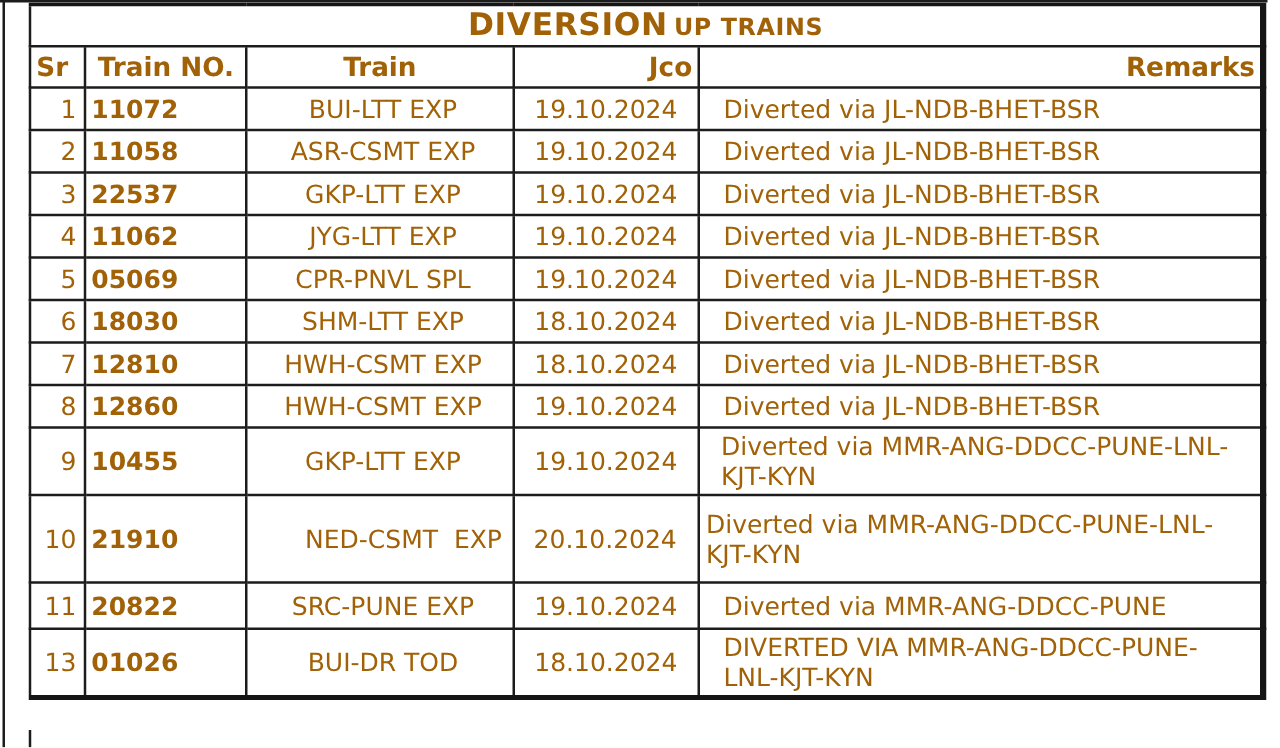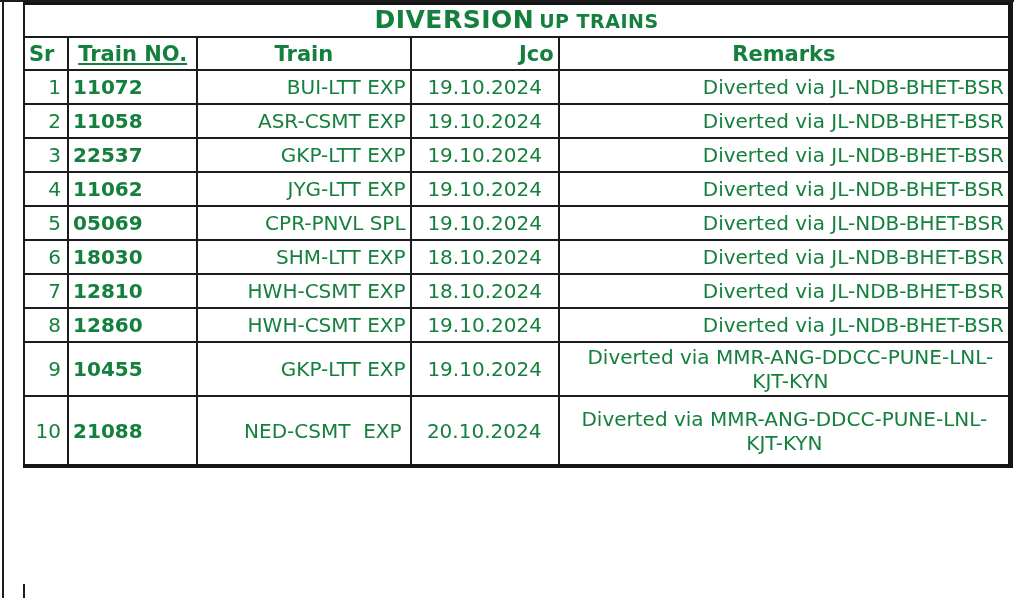--- a/index.html
+++ b/index.html
@@ -2,21 +2,21 @@
 <html><head>
 <meta charset="utf-8">
 <style>
   html, body { margin: 0; padding: 0; background: #ffffff; }
   .page {
     position: relative;
     width: 1024px;
     height: 598px;
     background: #ffffff;
     font-family: "DejaVu Sans", sans-serif;
-    color: #15803d;
+    color: #a16207;
     overflow: hidden;
   }
   
   .frame-top  { position: absolute; left: 0; top: 0; width: 1014px; height: 2px; background: #1c1c1c; }
   .frame-left { position: absolute; left: 2px; top: 0; width: 2px; height: 598px; background: #1c1c1c; }
   .stub-left  { position: absolute; left: 23px; top: 584px; width: 2px; height: 14px; background: #1c1c1c; }
 
   table.dtable {
     position: absolute;
     left: 23px;
@@ -33,41 +33,41 @@
   .dtable th, .dtable td { border: 2px solid #1c1c1c; overflow: hidden; }
 
   tr.title-row { height: 30px; }
   th.title-cell { text-align: center; vertical-align: middle; padding: 0 0 2px 0; }
   .title-primary   { font-size: 25px; font-weight: bold; letter-spacing: 0.5px; }
   .title-secondary { font-size: 19px; font-weight: bold; letter-spacing: 0.5px; margin-left: 5px; }
 
   tr.head-row { height: 33px; }
   .head-row th { font-size: 21px; font-weight: bold; padding: 2px 4px; vertical-align: middle; }
   th.h-sr      { text-align: right;  padding-right: 18px; }
-  th.h-no      { text-align: center; text-decoration: underline; }
+  th.h-no      { text-align: center; }
   th.h-train   { }
   th.h-jco     { text-align: right;   padding-left: 9px; }
-  th.h-remarks { text-align: center; }
+  th.h-remarks { text-align: right; }
 
   tbody tr { height: 34px; }
   tbody tr:nth-child(9)  { height: 52px; }
   tbody tr:nth-child(10) { height: 70px; }
   tbody tr:nth-child(11) { height: 37px; }
   tbody tr:nth-child(12) { height: 48px; }
   tbody tr:nth-child(13) { height: 53px; }
 
   tbody td { font-size: 20px; line-height: 24px; vertical-align: middle; padding: 2px 4px; }
   td.c-sr     { text-align: right;  padding-right: 6px; }
   td.c-no     { font-weight: bold; }
-  td.c-train  { text-align: right;   padding-left: 9px; white-space: pre; }
+  td.c-train  { text-align: center;   padding-left: 9px; white-space: pre; }
   td.c-train.align-right { text-align: right; padding-right: 8px; }
   td.c-jco    { text-align: center; }
   td.c-jco.align-left { text-align: center; padding-left: 3px; }
-  td.c-remarks { text-align: right; padding-left: 19px; padding-right: 4px; }
-  td.c-remarks.align-left { text-align: center; padding-left: 5px; }
+  td.c-remarks { text-align: left; padding-left: 19px; padding-right: 4px; }
+  td.c-remarks.align-left { text-align: left; padding-left: 5px; }
   td.c-remarks.indent { padding-left: 17px; }
   .rline { line-height: 24px; }
 </style>
 </head>
 <body>
 
 <div class="page">
   <div class="frame-top"></div>
   <div class="frame-left"></div>
   <div class="stub-left"></div>
@@ -172,23 +172,42 @@
           <td class="c-no">10455</td>
           <td class="c-train">GKP-LTT EXP</td>
           <td class="c-jco">19.10.2024</td>
           <td class="c-remarks align-left indent">
             <div class="rline">Diverted via MMR-ANG-DDCC-PUNE-LNL-</div>
             <div class="rline">KJT-KYN</div>
           </td>
         </tr>
         <tr>
           <td class="c-sr">10</td>
-          <td class="c-no">21088</td>
+          <td class="c-no">21910</td>
           <td class="c-train align-right">NED-CSMT  EXP</td>
           <td class="c-jco align-left">20.10.2024</td>
           <td class="c-remarks align-left">
             <div class="rline">Diverted via MMR-ANG-DDCC-PUNE-LNL-</div>
             <div class="rline">KJT-KYN</div>
           </td>
         </tr>
+        <tr>
+          <td class="c-sr">11</td>
+          <td class="c-no">20822</td>
+          <td class="c-train">SRC-PUNE EXP</td>
+          <td class="c-jco">19.10.2024</td>
+          <td class="c-remarks">
+            <div class="rline">Diverted via MMR-ANG-DDCC-PUNE</div>
+          </td>
+        </tr>
+        <tr>
+          <td class="c-sr">13</td>
+          <td class="c-no">01026</td>
+          <td class="c-train">BUI-DR TOD</td>
+          <td class="c-jco">18.10.2024</td>
+          <td class="c-remarks">
+            <div class="rline">DIVERTED VIA MMR-ANG-DDCC-PUNE-</div>
+            <div class="rline">LNL-KJT-KYN</div>
+          </td>
+        </tr>
       </tbody>
   </table>
 </div>
 
 </body></html>

